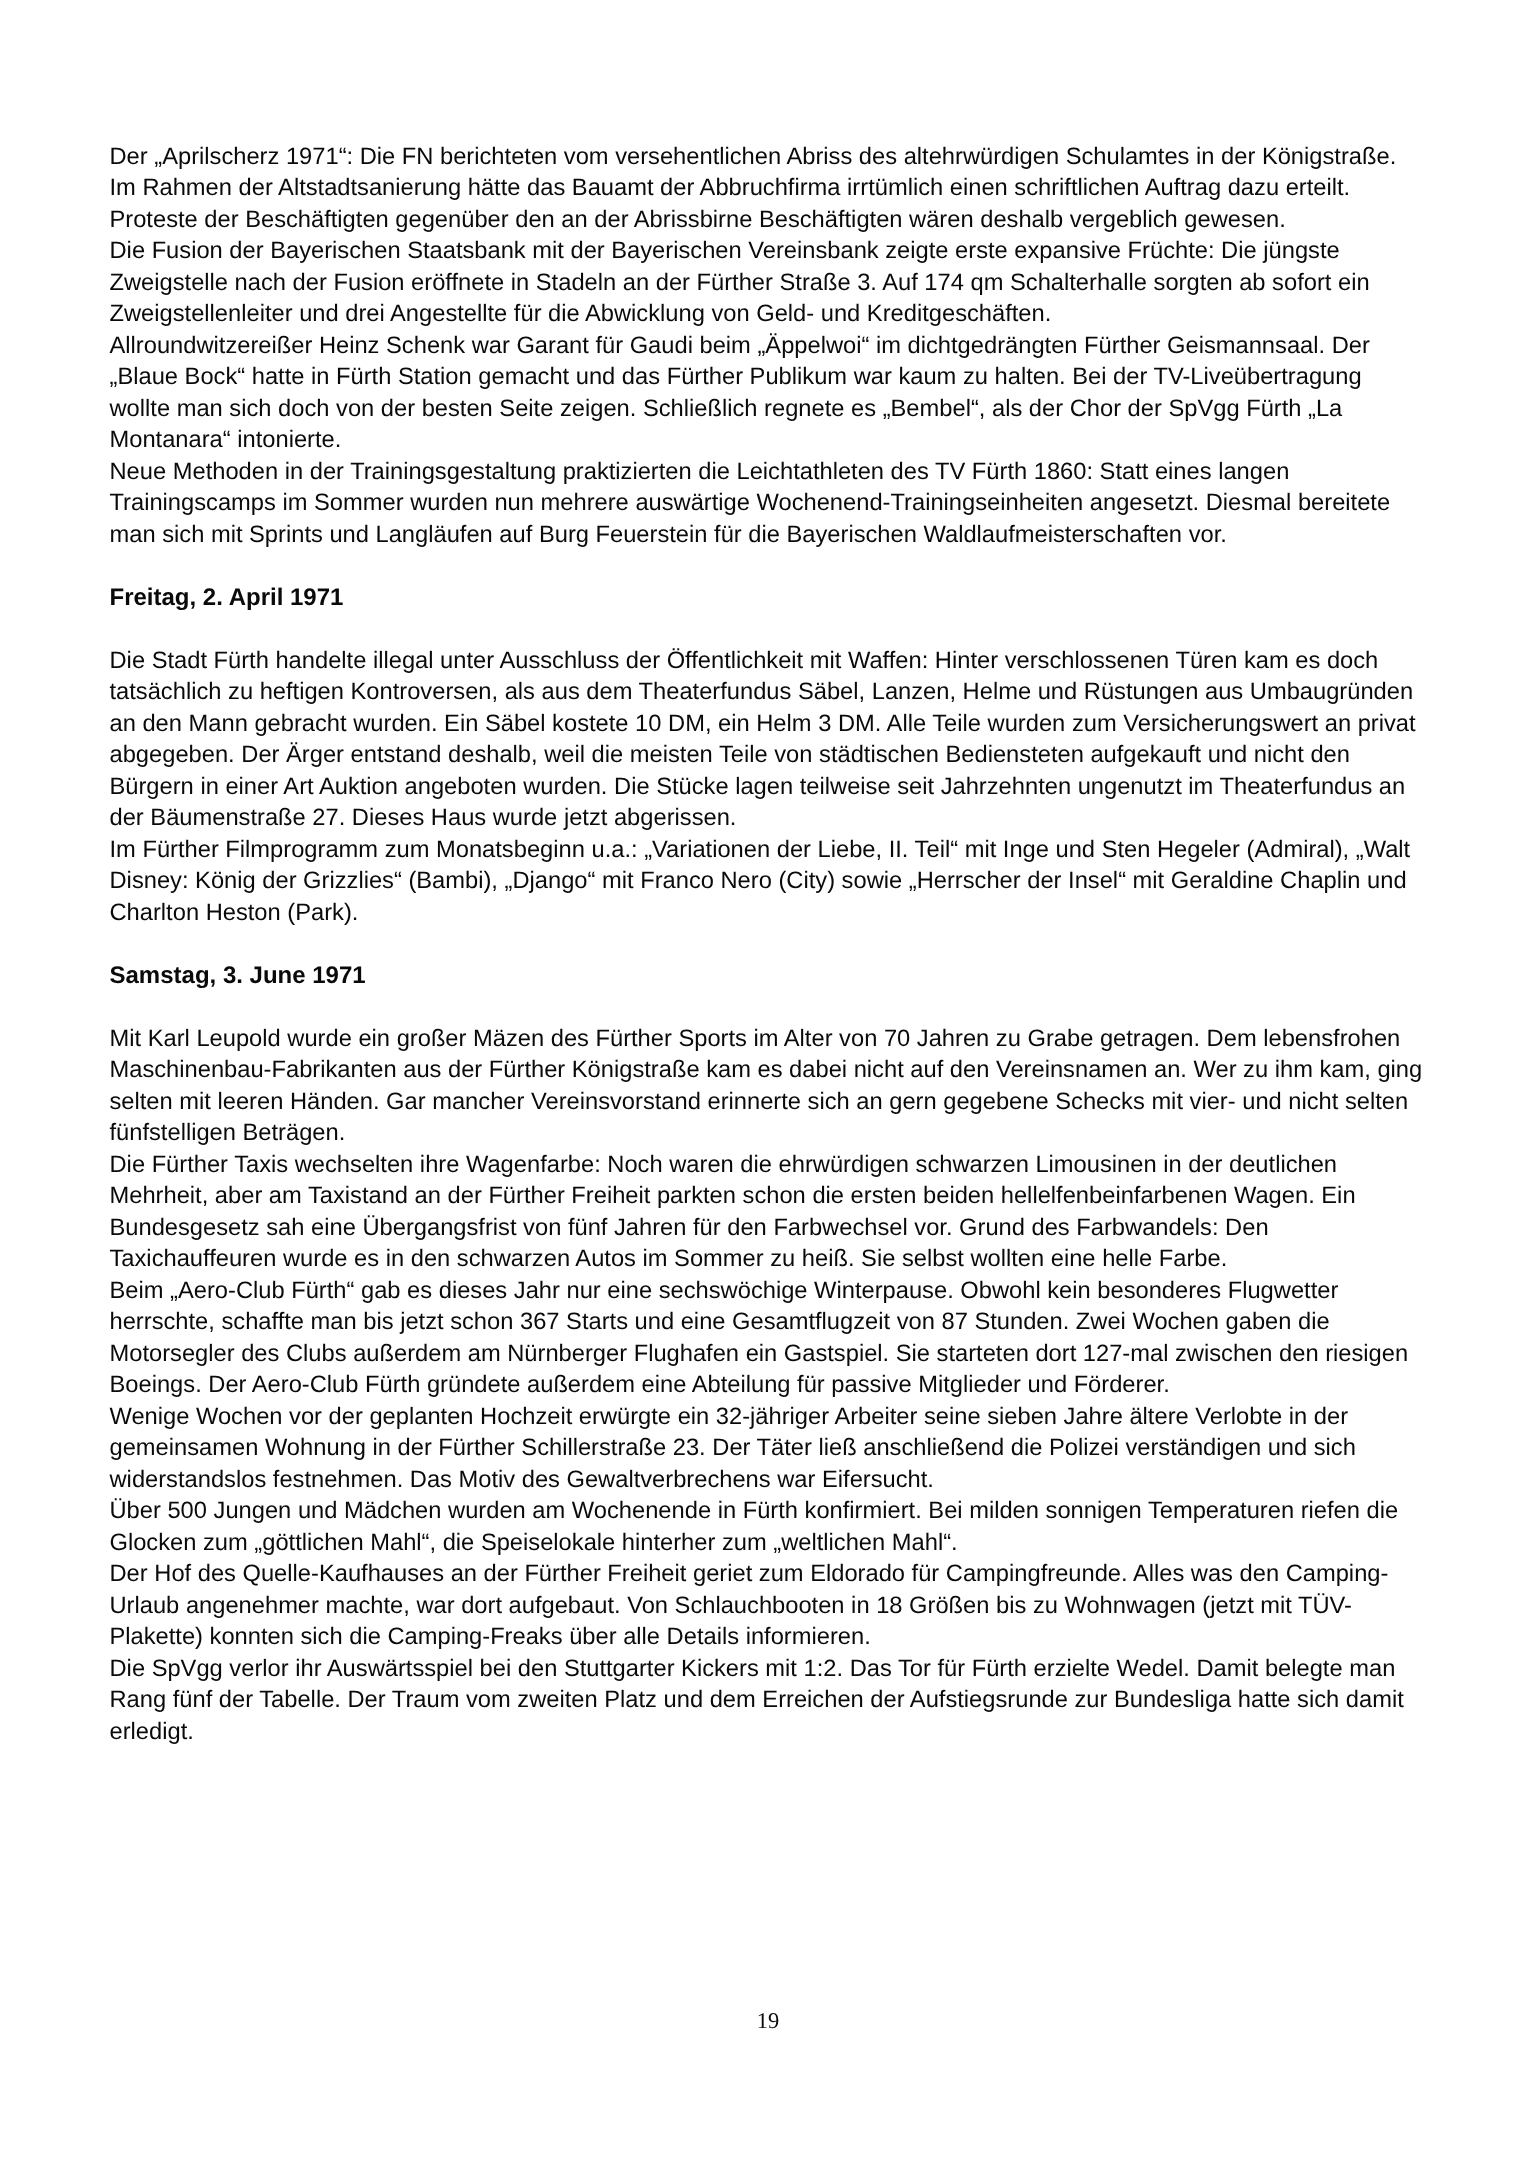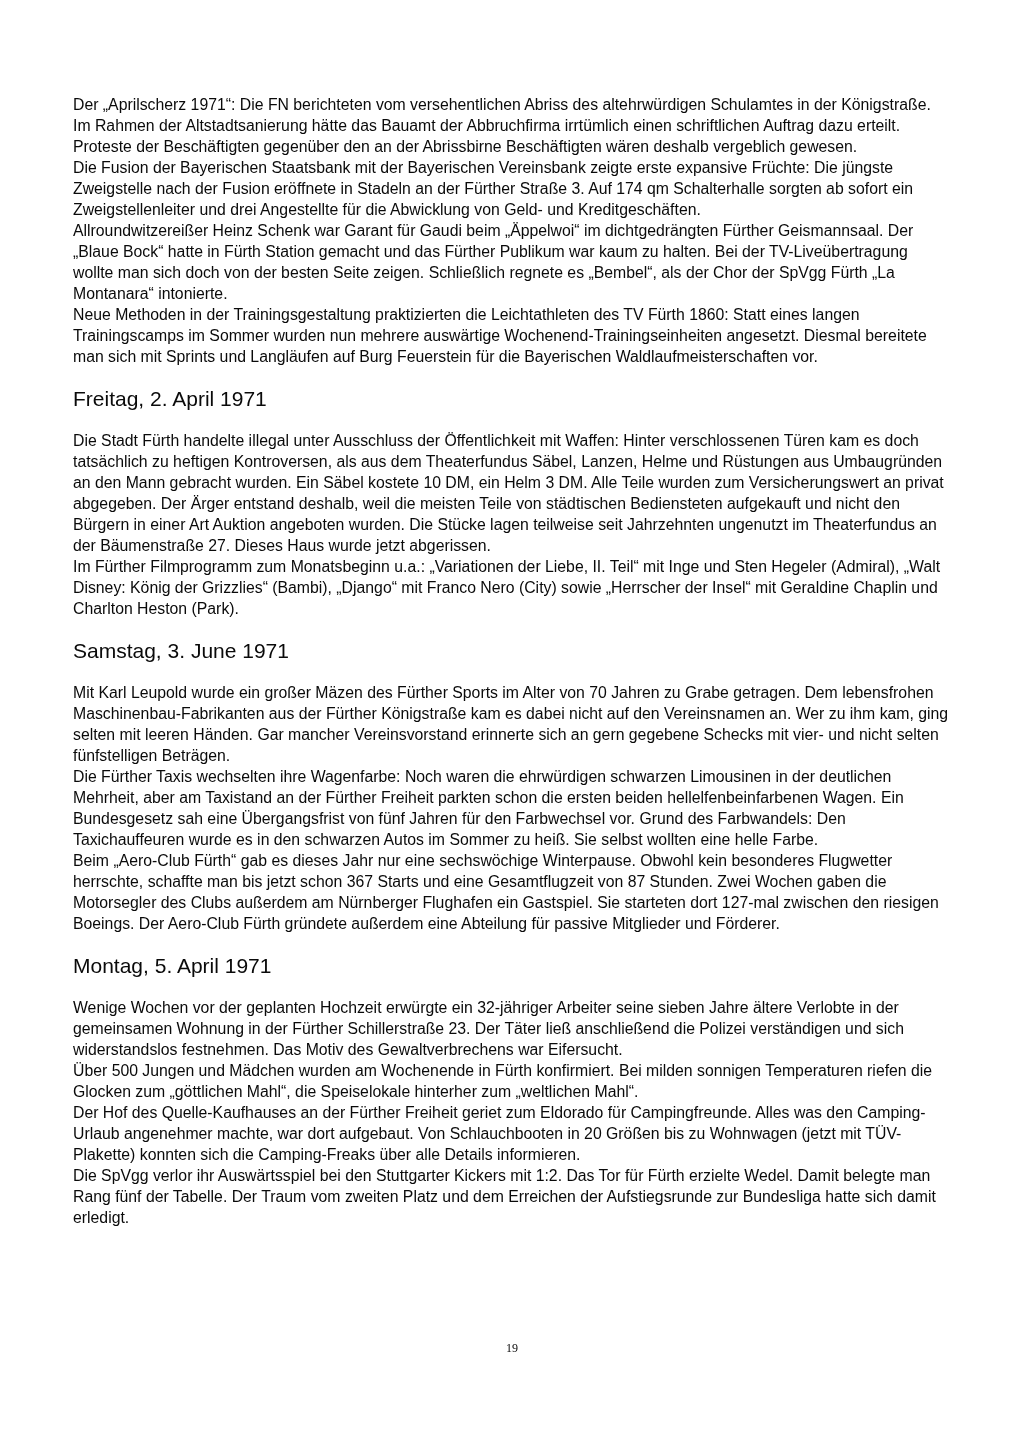--- a/index.html
+++ b/index.html
@@ -25,32 +25,32 @@
     line-height: 21px;
     text-align: left;
   }
   .text-block p {
     margin: 0;
     padding: 0;
   }
   .text-block h2 {
     margin: 21px 0 21px 0;
     padding: 0;
-    font-size: 21px;
+    font-size: 16px;
     line-height: 21px;
-    font-weight: normal;
+    font-weight: bold;
   }
   .page-number {
     position: absolute;
     left: 0;
     top: 1336px;
     width: 100%;
     text-align: center;
     font-family: "Liberation Serif", "DejaVu Serif", serif;
-    font-size: 12px;
+    font-size: 15px;
     line-height: 24px;
     color: #0a0a0a;
   }
 </style>
 </head>
 <body>
 
 <div class="page">
 
   <div class="text-block">
@@ -69,24 +69,23 @@
     </section>
 
     <section>
       <h2>Samstag, 3. June 1971</h2>
       <p>Mit Karl Leupold wurde ein großer Mäzen des Fürther Sports im Alter von 70 Jahren zu Grabe getragen. Dem lebensfrohen Maschinenbau-Fabrikanten aus der Fürther Königstraße kam es dabei nicht auf den Vereinsnamen an. Wer zu ihm kam, ging selten mit leeren Händen. Gar mancher Vereinsvorstand erinnerte sich an gern gegebene Schecks mit vier- und nicht selten fünfstelligen Beträgen.</p>
       <p>Die Fürther Taxis wechselten ihre Wagenfarbe: Noch waren die ehrwürdigen schwarzen Limousinen in der deutlichen Mehrheit, aber am Taxistand an der Fürther Freiheit parkten schon die ersten beiden hellelfenbeinfarbenen Wagen. Ein Bundesgesetz sah eine Übergangsfrist von fünf Jahren für den Farbwechsel vor. Grund des Farbwandels: Den Taxichauffeuren wurde es in den schwarzen Autos im Sommer zu heiß. Sie selbst wollten eine helle Farbe.</p>
       <p>Beim „Aero-Club Fürth“ gab es dieses Jahr nur eine sechswöchige Winterpause. Obwohl kein besonderes Flugwetter herrschte, schaffte man bis jetzt schon 367 Starts und eine Gesamtflugzeit von 87 Stunden. Zwei Wochen gaben die Motorsegler des Clubs außerdem am Nürnberger Flughafen ein Gastspiel. Sie starteten dort 127-mal zwischen den riesigen Boeings. Der Aero-Club Fürth gründete außerdem eine Abteilung für passive Mitglieder und Förderer.</p>
     </section>
 
     <section>
-      <h2>Montag, 5. April 1971</h2>
       <p>Wenige Wochen vor der geplanten Hochzeit erwürgte ein 32-jähriger Arbeiter seine sieben Jahre ältere Verlobte in der gemeinsamen Wohnung in der Fürther Schillerstraße 23. Der Täter ließ anschließend die Polizei verständigen und sich widerstandslos festnehmen. Das Motiv des Gewaltverbrechens war Eifersucht.</p>
       <p>Über 500 Jungen und Mädchen wurden am Wochenende in Fürth konfirmiert. Bei milden sonnigen Temperaturen riefen die Glocken zum „göttlichen Mahl“, die Speiselokale hinterher zum „weltlichen Mahl“.</p>
-      <p>Der Hof des Quelle-Kaufhauses an der Fürther Freiheit geriet zum Eldorado für Campingfreunde. Alles was den Camping-Urlaub angenehmer machte, war dort aufgebaut. Von Schlauchbooten in 20 Größen bis zu Wohnwagen (jetzt mit TÜV-Plakette) konnten sich die Camping-Freaks über alle Details informieren.</p>
+      <p>Der Hof des Quelle-Kaufhauses an der Fürther Freiheit geriet zum Eldorado für Campingfreunde. Alles was den Camping-Urlaub angenehmer machte, war dort aufgebaut. Von Schlauchbooten in 18 Größen bis zu Wohnwagen (jetzt mit TÜV-Plakette) konnten sich die Camping-Freaks über alle Details informieren.</p>
       <p>Die SpVgg verlor ihr Auswärtsspiel bei den Stuttgarter Kickers mit 1:2. Das Tor für Fürth erzielte Wedel. Damit belegte man Rang fünf der Tabelle. Der Traum vom zweiten Platz und dem Erreichen der Aufstiegsrunde zur Bundesliga hatte sich damit erledigt.</p>
     </section>
 
   </div>
 
   <div class="page-number">19</div>
 
 </div>
 
 </body></html>

